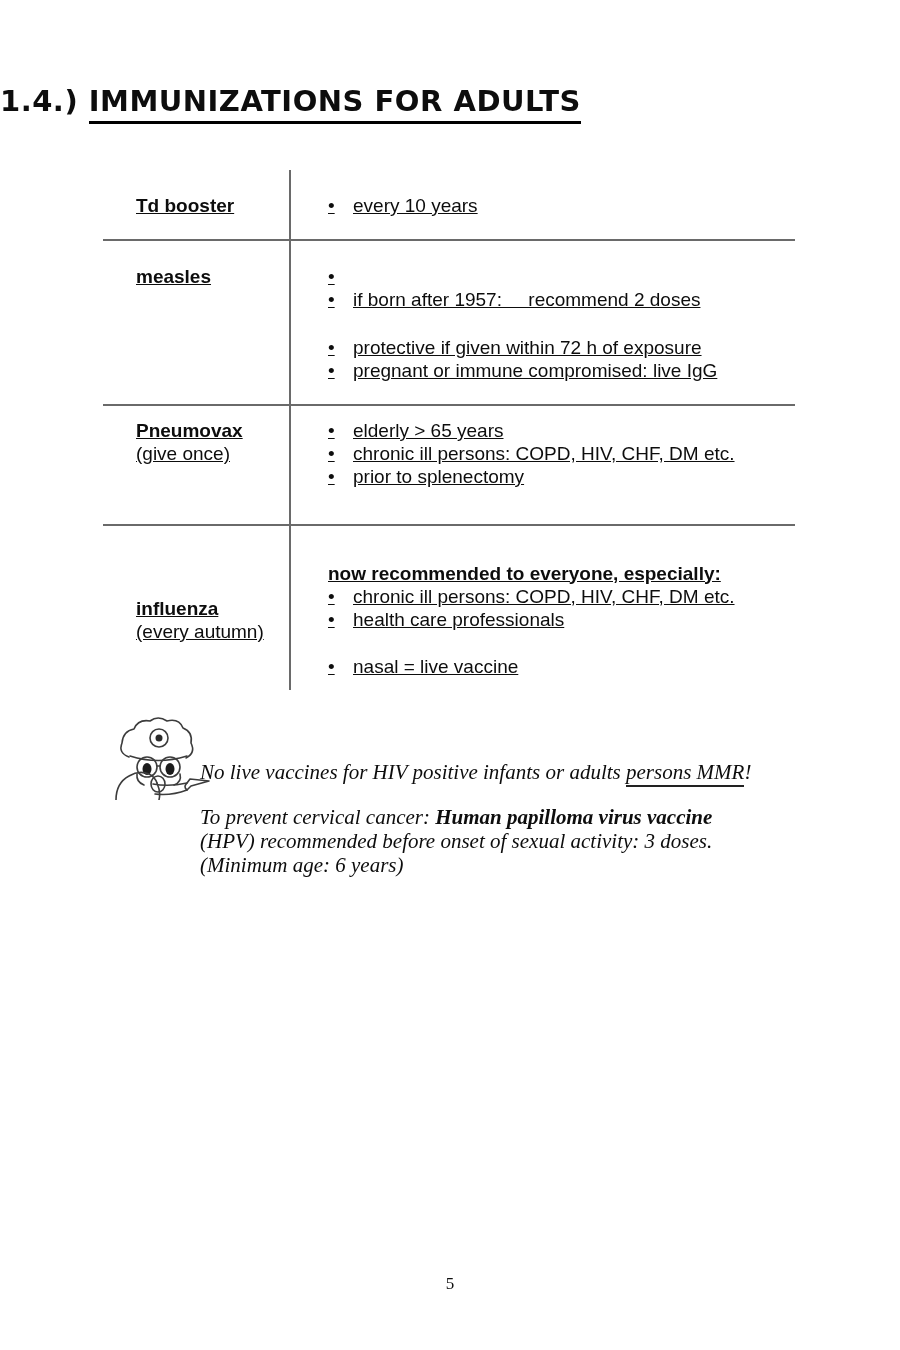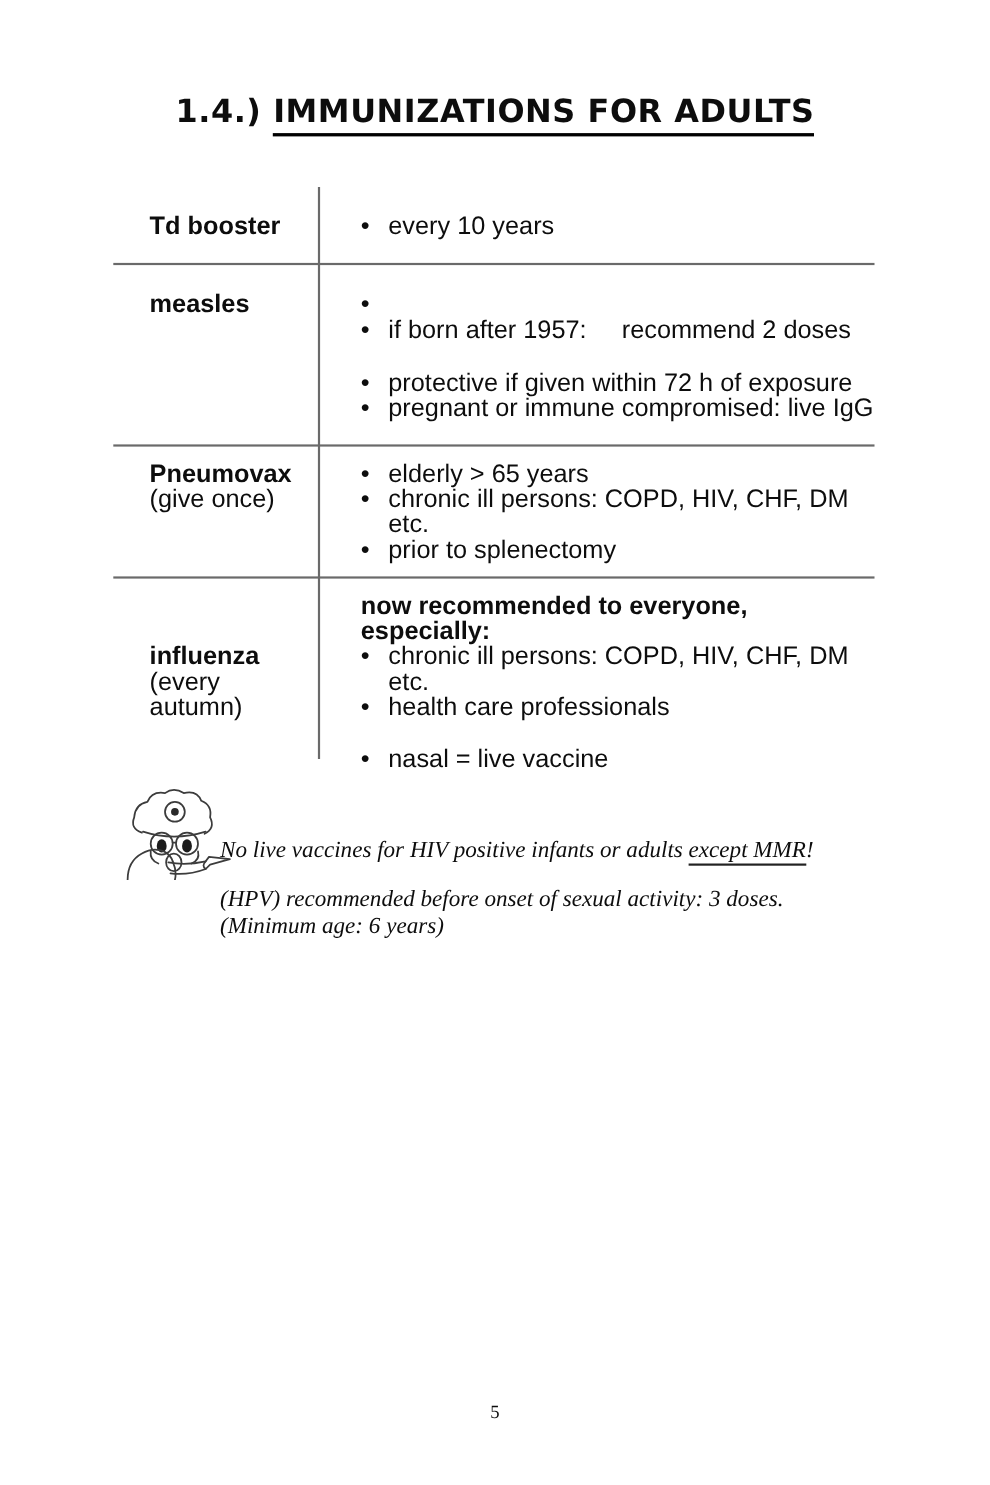--- a/index.html
+++ b/index.html
@@ -2,29 +2,29 @@
 <html><head>
 <meta charset="utf-8">
 <style>
   html,body{margin:0;padding:0;}
   body{
     width:900px;height:1350px;background:#ffffff;position:relative;
     font-family:"Liberation Sans",sans-serif;color:#0d0d0d;overflow:hidden;
   }
   
   .title{
-    position:absolute;left:0;right:0;top:84px;text-align:center;
+    position:absolute;left:0;right:0;top:84px;
     font-family:"DejaVu Sans",sans-serif;font-weight:bold;font-size:29px;
     letter-spacing:0.5px;white-space:nowrap;
   }
   .title .underl{border-bottom:3px solid #000;padding-bottom:3px;}
   
   .vax-table{
     position:absolute;left:103px;top:170px;width:692px;height:520px;
-    font-size:23px;line-height:23px;
+    font-size:19px;line-height:23px;text-decoration:underline;
   }
   .vline{position:absolute;left:186px;top:0;bottom:0;width:2px;background:#6a6a6a;}
   .row{display:flex;box-sizing:border-box;}
   .row.bt{border-top:2px solid #6a6a6a;}
   .row1{height:69px;padding-top:24px;}
   .row2{height:165px;padding-top:24px;justify-content:center;}
   .row3{height:120px;padding-top:13px;}
   .row4{height:166px;padding-top:23px;align-items:center;}
   .cell-l{width:187px;box-sizing:border-box;padding-left:33px;flex:none;}
   .cell-r{flex:1;box-sizing:border-box;padding-left:38px;}
@@ -187,21 +187,24 @@
 
       <path d="M50,71 Q66,74 84,70"></path>
       <path d="M52,81 Q68,83 84,77"></path>
 
       <path d="M84,70 L87,66 L106,68 L88,73 L84,77 Q80,74 84,70"></path>
     </g>
   </svg>
 </div>
 
 <div class="note1">
-  <span>No live vaccines for HIV positive infants or adults </span><span class="underl">except MMR</span><span>!</span>
+  <span>No live vaccines for HIV positive infants or adults </span><span class="underl">persons MMR</span><span>!</span>
 </div>
 
 <div class="note2">
+  <div>
+    <span>To prevent cervical cancer: </span><span class="b">Human papilloma virus vaccine</span>
+  </div>
   <div>(HPV) recommended before onset of sexual activity: 3 doses.</div>
   <div>(Minimum age: 6 years)</div>
 </div>
 
 <div class="pageno">5</div>
 
 </body></html>

